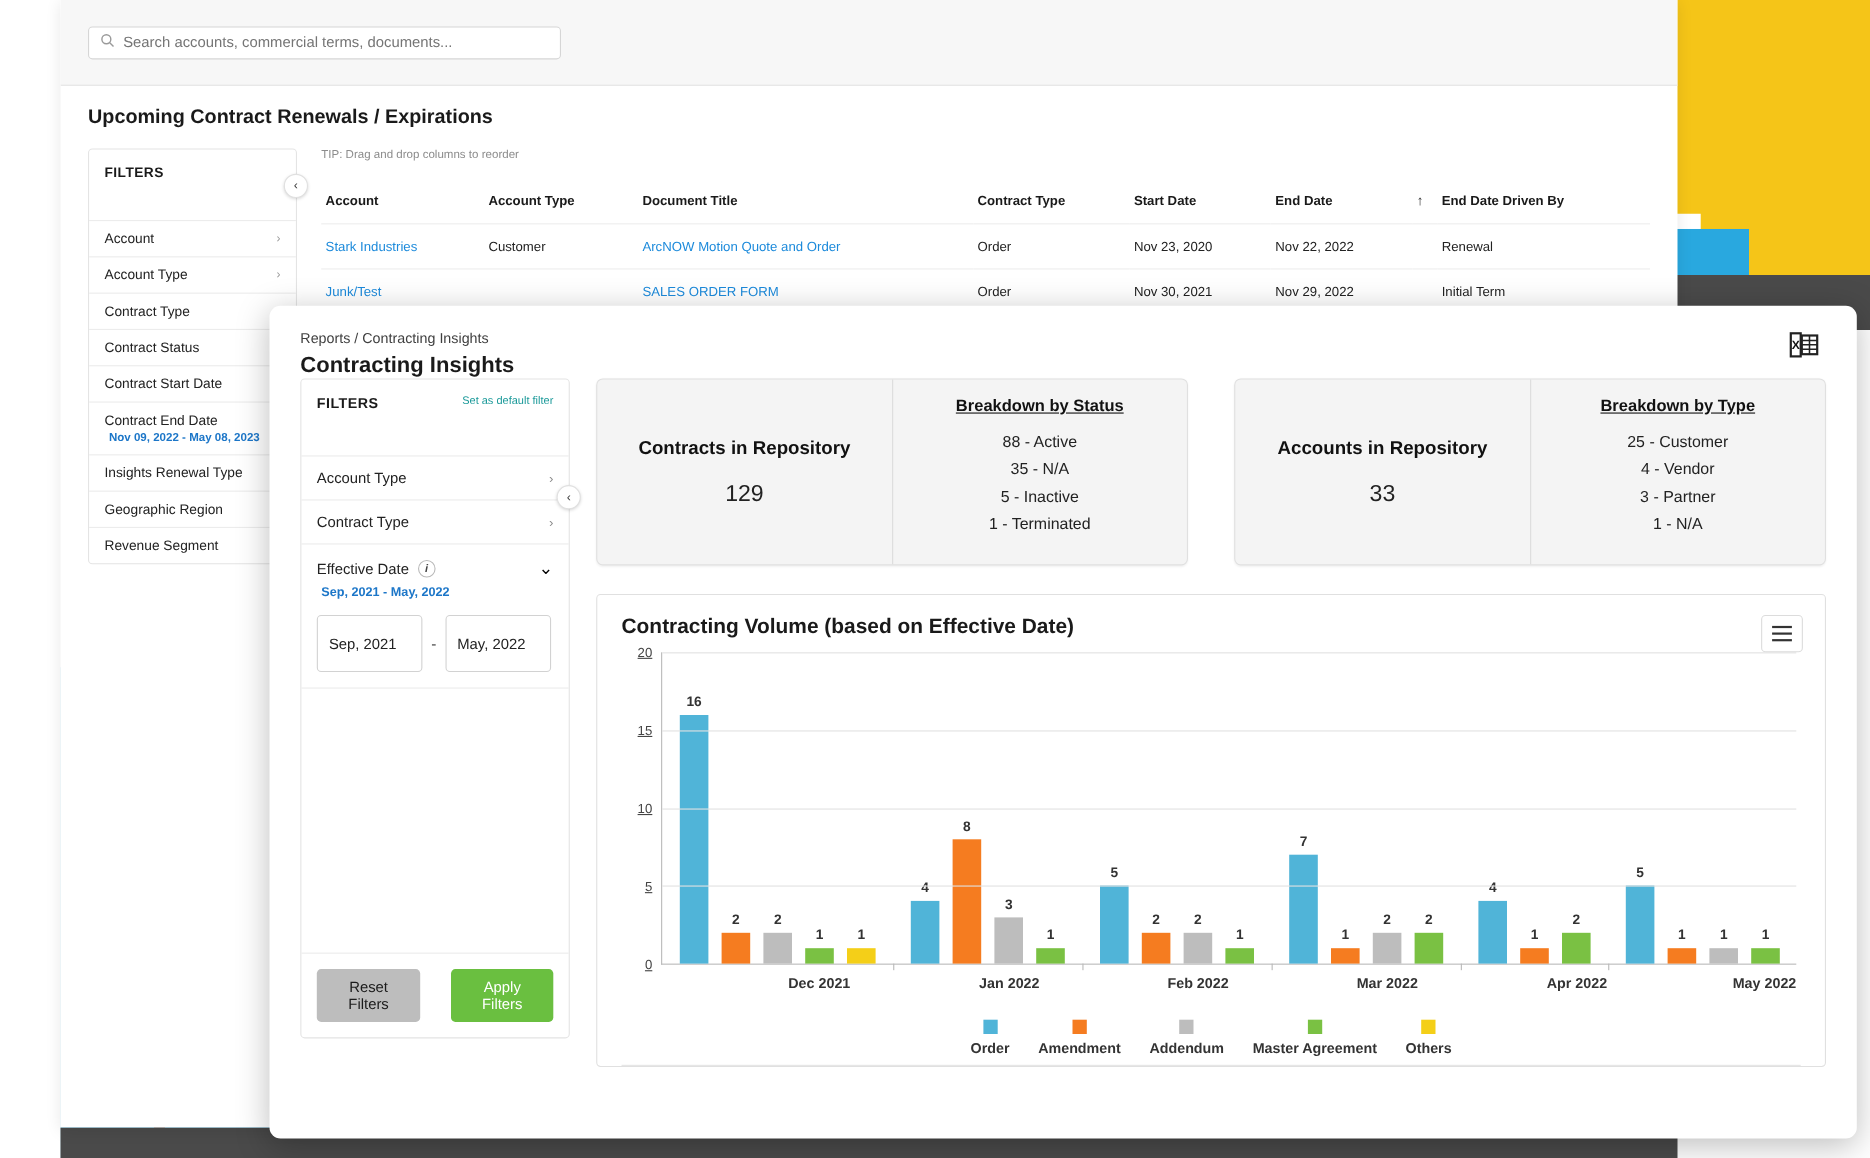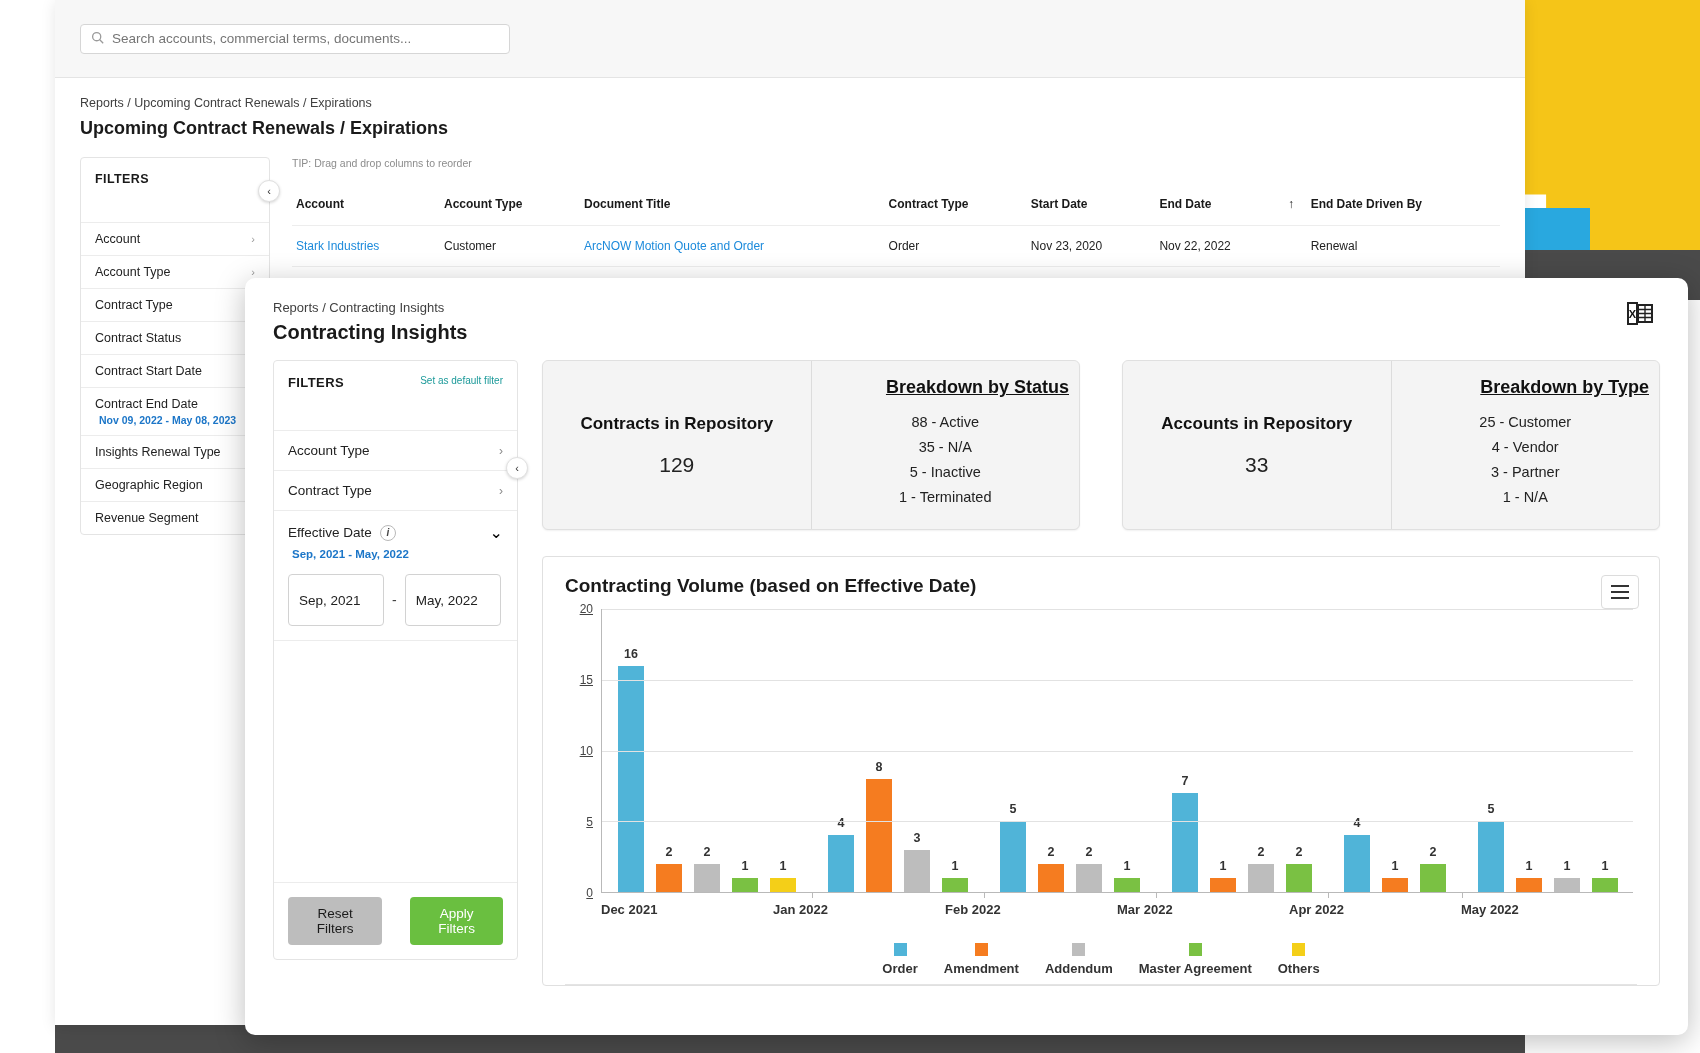--- a/index.html
+++ b/index.html
@@ -109,21 +109,21 @@
   
   .front {
     position: absolute; left: 245px; top: 278px; width: 1443px; height: 757px;
     background: #ffffff; border-radius: 10px; box-shadow: 0 6px 30px rgba(0,0,0,.26);
     overflow: hidden;
   }
   .front-inner { padding: 22px 28px 0 28px; height: 100%; }
   .xls-btn { position: absolute; right: 32px; top: 22px; width: 30px; height: 28px; }
 
   .front-crumb { font-size: 13px; color: #3f3f3f; margin-bottom: 6px; }
-  .front-title { font-size: 20px; font-weight: bold; color: #1a1a1a; margin-bottom: 16px; }
+  .front-title { font-size: 20px; font-weight: bold; color: #1a1a1a; }
 
   .front-cols { display: flex; gap: 24px; }
 
   .f-filters {
     width: 245px; flex: 0 0 auto; border: 1px solid #e4e4e4; border-radius: 4px;
     background: #fff; position: relative; height: 600px; display: flex; flex-direction: column;
   }
   .f-filters-head {
     padding: 14px 14px 0 14px; display: flex; align-items: flex-start; justify-content: space-between;
   }
@@ -171,21 +171,21 @@
     flex: 1 1 0; display: flex; background: #f4f4f4; border: 1px solid #e0e0e0; border-radius: 6px;
     height: 170px; box-shadow: 0 1px 2px rgba(0,0,0,.06);
   }
   .kpi-left {
     flex: 1 1 0; border-right: 1px solid #dcdcdc; display: flex; flex-direction: column;
     align-items: center; justify-content: center; gap: 18px; padding: 0 10px;
   }
   .kpi-left .cap { font-size: 17px; font-weight: bold; color: #111; text-align: center; line-height: 1.25; }
   .kpi-left .val { font-size: 21px; color: #222; }
   .kpi-right { flex: 1 1 0; padding: 16px 10px 10px 10px; text-align: center; }
-  .kpi-right .hd { font-size: 18px; font-weight: bold; color: #111; text-decoration: underline; margin-bottom: 12px; text-align: right; }
+  .kpi-right .hd { font-size: 15px; font-weight: bold; color: #111; text-decoration: underline; margin-bottom: 12px; }
   .kpi-right .li { font-size: 14.5px; color: #222; line-height: 1.72; }
 
   .chart-card {
     margin-top: 26px; border: 1px solid #e0e0e0; border-radius: 4px; background: #fff;
     height: 430px; position: relative; padding: 18px 22px 10px 22px;
   }
   .chart-title { font-size: 19px; font-weight: bold; color: #1a1a1a; }
   .burger {
     position: absolute; right: 20px; top: 18px; width: 38px; height: 34px;
     border: 1px solid #dcdcdc; border-radius: 4px; background: #fff;
@@ -206,21 +206,21 @@
            justify-content: center; gap: 12px; padding: 0 16px; }
   .group + .group::before {
     content: ""; position: absolute; left: 0; bottom: -6px; width: 1px; height: 6px; background: #b9b9b9;
   }
   .bar { width: 26px; position: relative; }
   .bar span {
     position: absolute; bottom: 100%; left: 50%; transform: translateX(-50%);
     margin-bottom: 5px; font-size: 12.5px; font-weight: bold; color: #333;
   }
   .xlabels { position: absolute; left: 36px; right: 4px; bottom: 22px; display: flex; }
-  .xlabels div { flex: 1 1 0; text-align: left; font-size: 13px; font-weight: bold; color: #333; }
+  .xlabels div { flex: 1 1 0; text-align: right; font-size: 13px; font-weight: bold; color: #333; }
 
   .legend {
     display: flex; justify-content: center; gap: 26px; margin-top: 4px;
     border-bottom: 1px solid #e4e4e4; padding-bottom: 8px;
   }
   .legend .item { display: flex; flex-direction: column; align-items: center; gap: 5px; }
   .legend .sw { width: 13px; height: 13px; }
   .legend .nm { font-size: 13px; font-weight: bold; color: #333; }
 </style>
 </head>
@@ -250,21 +250,20 @@
           <svg width="13" height="13" viewBox="0 0 16 16">
               <circle cx="7" cy="7" r="5" fill="none" stroke="#9a9a9a" stroke-width="1.6"></circle>
               <line x1="10.8" y1="10.8" x2="15" y2="15" stroke="#9a9a9a" stroke-width="1.6"></line>
             </svg>
         </span>
         <input class="search-input" type="text" placeholder="Search accounts, commercial terms, documents..." style="">
       </div>
     </div>
 
     <div class="bw-body">
-      <div class="crumb">Reports / Upcoming Contract Renewals / Expirations</div>
       <div class="page-title">Upcoming Contract Renewals / Expirations</div>
 
       <div class="bw-columns">
 
         <div class="filters-panel">
           <div class="filters-head">FILTERS</div>
           <div class="collapse-btn">‹</div>
 
           <div class="filter-row">
             <span>Account</span>

